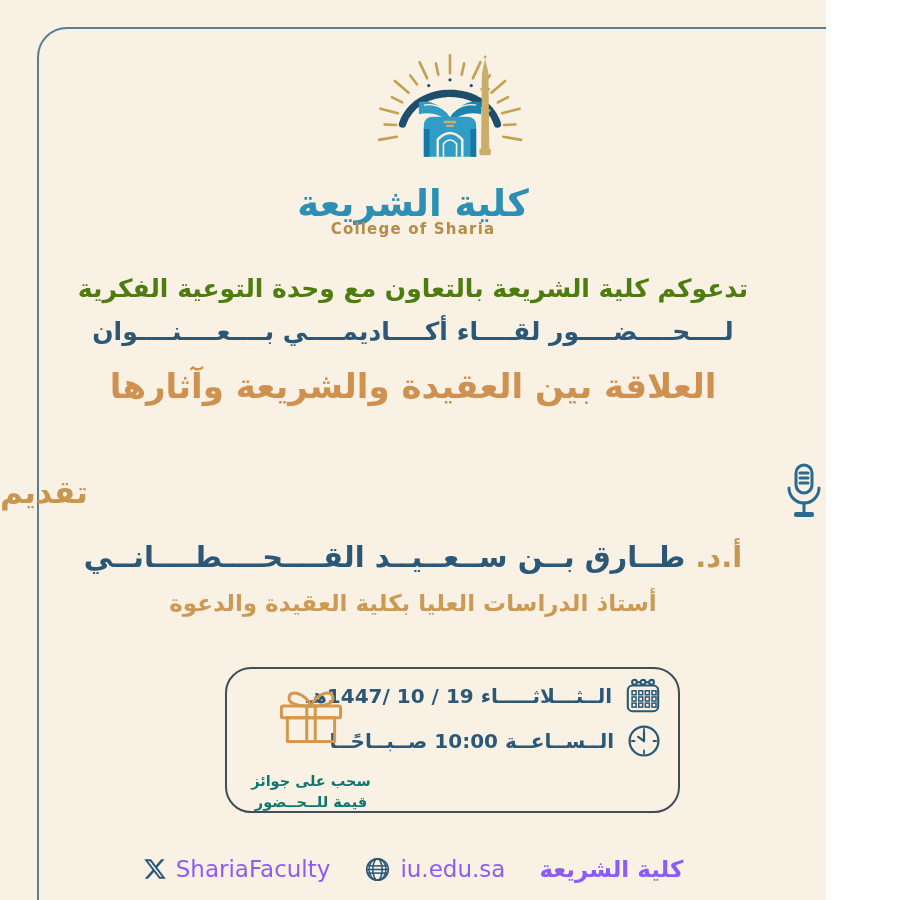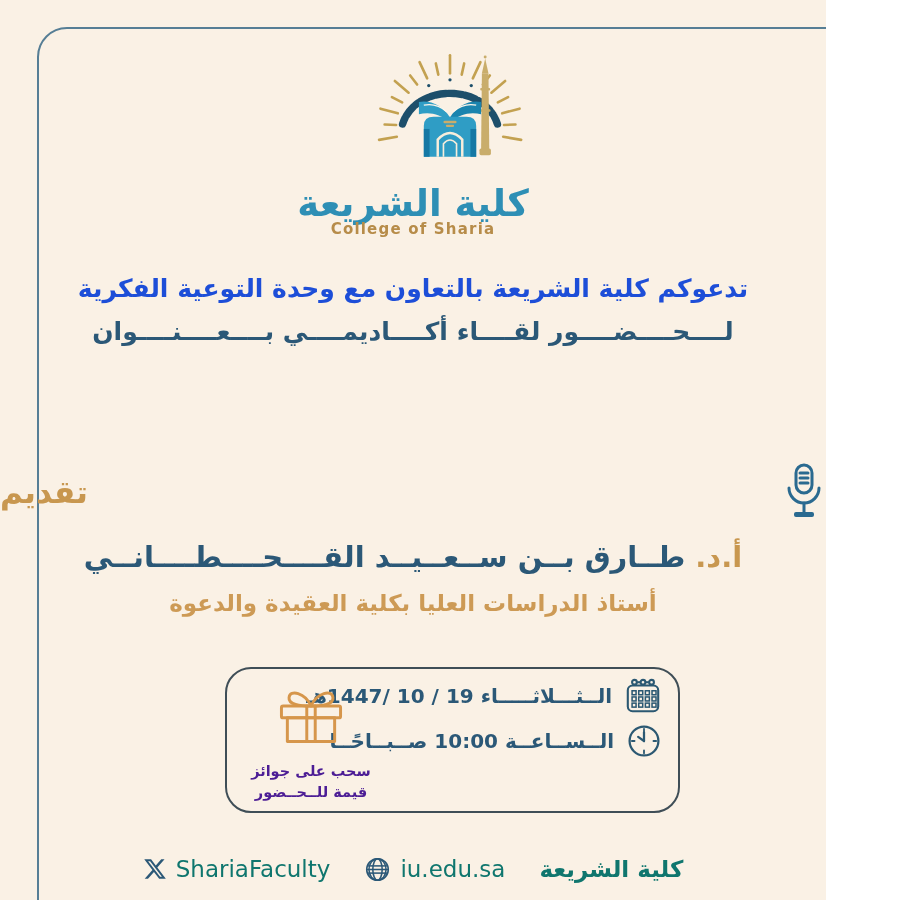--- a/index.html
+++ b/index.html
@@ -17,50 +17,50 @@
     pointer-events:none;
   }
   .center-abs{position:absolute;left:0;right:0;text-align:center;}
 
   
   .emblem{position:absolute;left:360px;top:52px;}
   .calligraphy{top:182px;font-size:37px;font-weight:700;color:#2e8fb5;letter-spacing:1px;}
   .college-en{top:220px;font-size:15px;font-weight:700;color:#b78c49;letter-spacing:1.2px;direction:ltr;}
 
   
-  .invite-line1{top:274px;font-size:25px;font-weight:700;color:#1d4ed8;}
+  .invite-line1{top:274px;font-size:25px;font-weight:700;color:#4d7c0f;}
   .invite-line2{top:317px;font-size:25px;font-weight:700;color:#2b5877;}
   .event-title{top:366px;font-size:34px;font-weight:700;color:#ce9150;margin:0;}
 
   
   .mic-row{top:462px;display:flex;justify-content:space-between;align-items:center;gap:14px;}
   .mic-row .label{font-size:31px;font-weight:700;color:#c8974f;}
   .name-row{top:540px;font-size:29px;font-weight:700;color:#2b5877;}
   .name-row .honorific{color:#c8974f;margin-left:10px;}
   .role-line{top:590px;font-size:23px;font-weight:700;color:#cd9a55;}
 
   
   .details-card{
     position:absolute;left:225px;top:667px;width:455px;height:146px;
     border:2px solid #3f4e57;border-radius:26px;box-sizing:border-box;
   }
   .detail-rows{position:absolute;right:16px;top:4px;}
   .detail-row{display:flex;align-items:center;gap:12px;height:45px;}
   .detail-row .txt{font-size:20px;font-weight:700;color:#2b5877;white-space:nowrap;}
   .prize-block{position:absolute;left:14px;top:10px;width:140px;text-align:center;}
   .prize-block svg{display:block;margin:0 auto;}
-  .prize-caption{font-size:14.5px;font-weight:700;color:#4c1d95;line-height:1.45;margin-top:6px;}
+  .prize-caption{font-size:14.5px;font-weight:700;color:#0f766e;line-height:1.45;margin-top:16px;}
 
   
   .footer{
     position:absolute;left:0;right:0;top:848px;height:42px;
     display:flex;justify-content:center;align-items:center;gap:34px;
     direction:ltr;
   }
-  .footer .f-item{display:flex;align-items:center;gap:9px;font-size:23px;color:#0f766e;}
+  .footer .f-item{display:flex;align-items:center;gap:9px;font-size:23px;color:#8b5cf6;}
   .footer .college{font-weight:700;}
 </style>
 </head>
 <body>
 
 <div class="poster">
 
   <div class="frame"></div>
 
   <svg class="emblem" width="180" height="131" viewBox="0 0 220 160">
@@ -111,20 +111,21 @@
       <path d="M95,128 V107 Q110,91 125,107 V128" fill="none" stroke="#f8eedb" stroke-width="3"></path>
       <path d="M102,128 V112 Q110,103 118,112 V128" fill="none" stroke="#f8eedb" stroke-width="2"></path>
     </g>
   </svg>
 
   <div class="center-abs calligraphy">كلية الشريعة</div>
   <div class="center-abs college-en">College of Sharia</div>
 
   <div class="center-abs invite-line1">تدعوكم كلية الشريعة بالتعاون مع وحدة التوعية الفكرية</div>
   <div class="center-abs invite-line2">لــــحــــضــــور لقــــاء أكــــاديمــــي بــــعــــنــــوان</div>
+  <h1 class="center-abs event-title">العلاقة بين العقيدة والشريعة وآثارها</h1>
 
   <div class="center-abs mic-row">
     <svg width="44" height="60" viewBox="0 0 44 60">
       <g fill="none" stroke="#2a6a90" stroke-width="3" stroke-linecap="round">
         <rect x="14" y="3" width="16" height="28" rx="8"></rect>
         <line x1="18" y1="11" x2="26" y2="11"></line>
         <line x1="18" y1="16" x2="26" y2="16"></line>
         <line x1="18" y1="21" x2="26" y2="21"></line>
         <path d="M7,26 a15,15 0 0 0 30,0"></path>
         <line x1="22" y1="41" x2="22" y2="50"></line>

